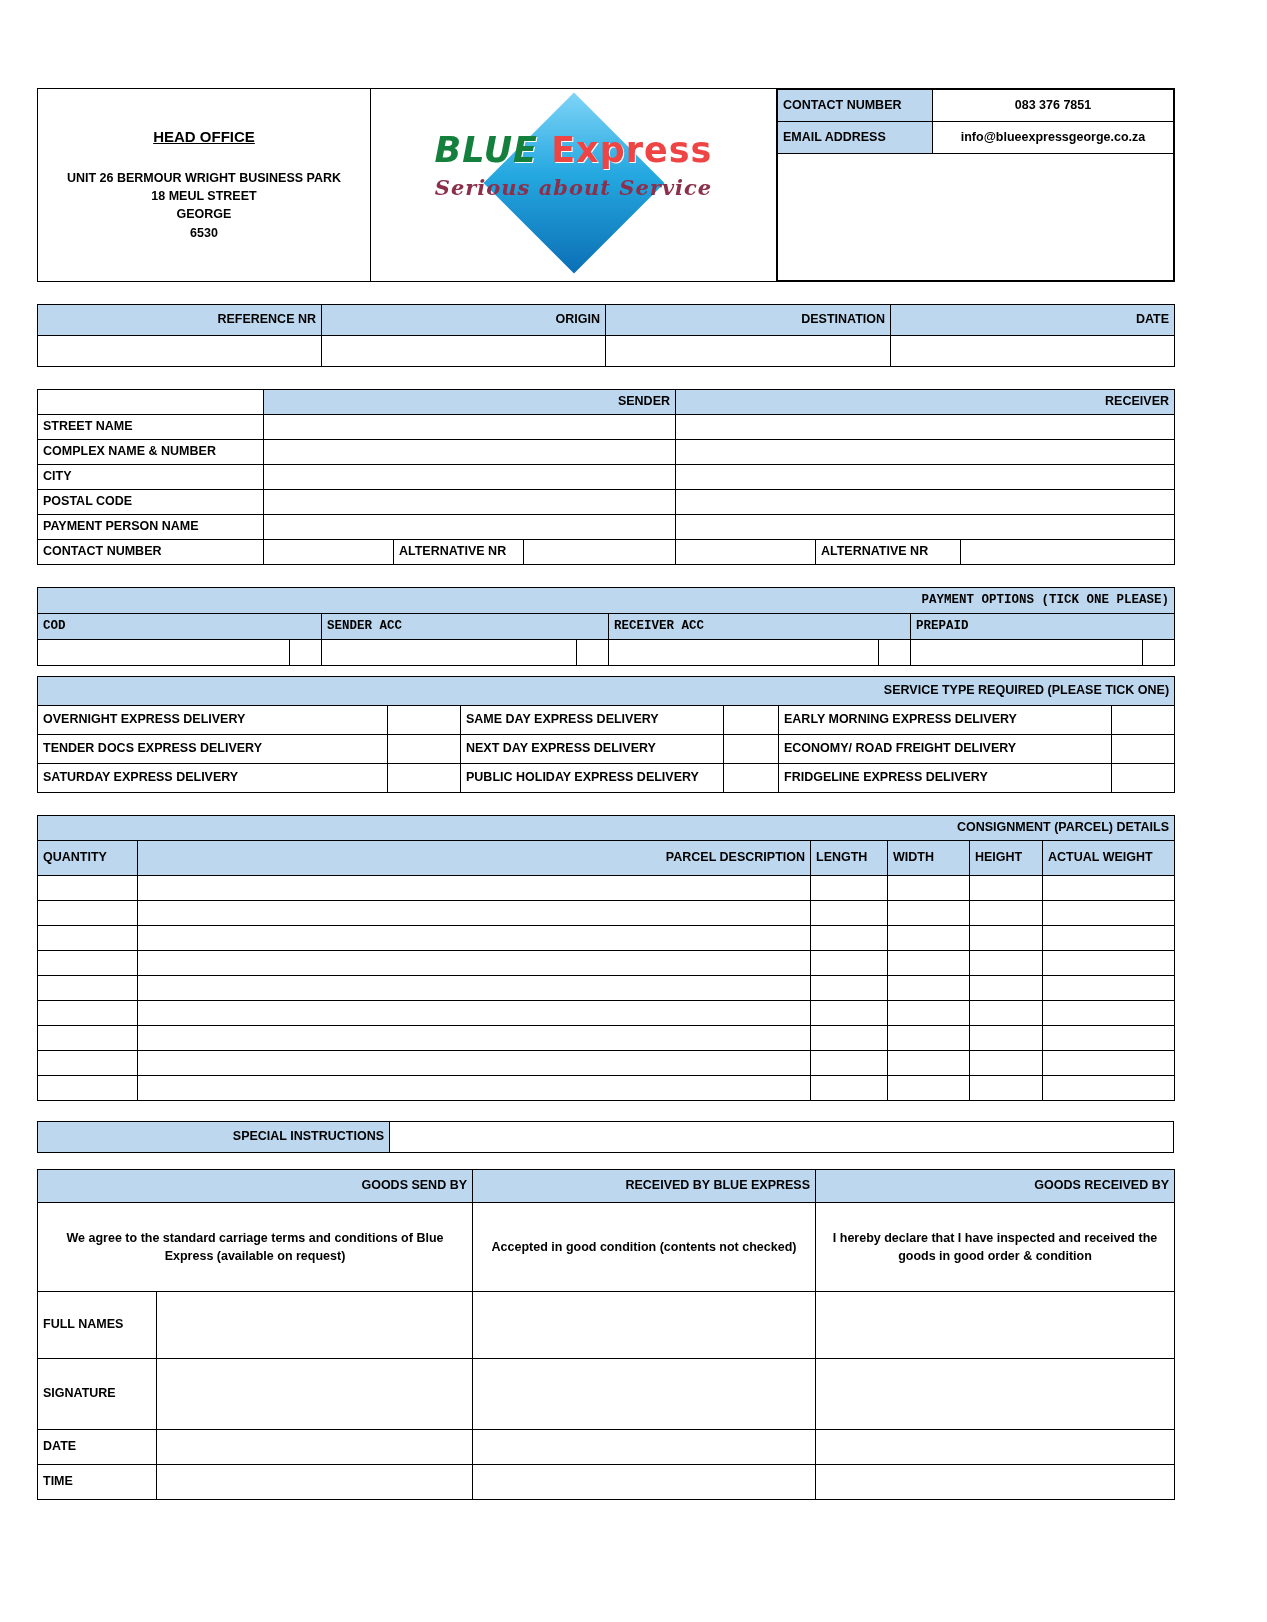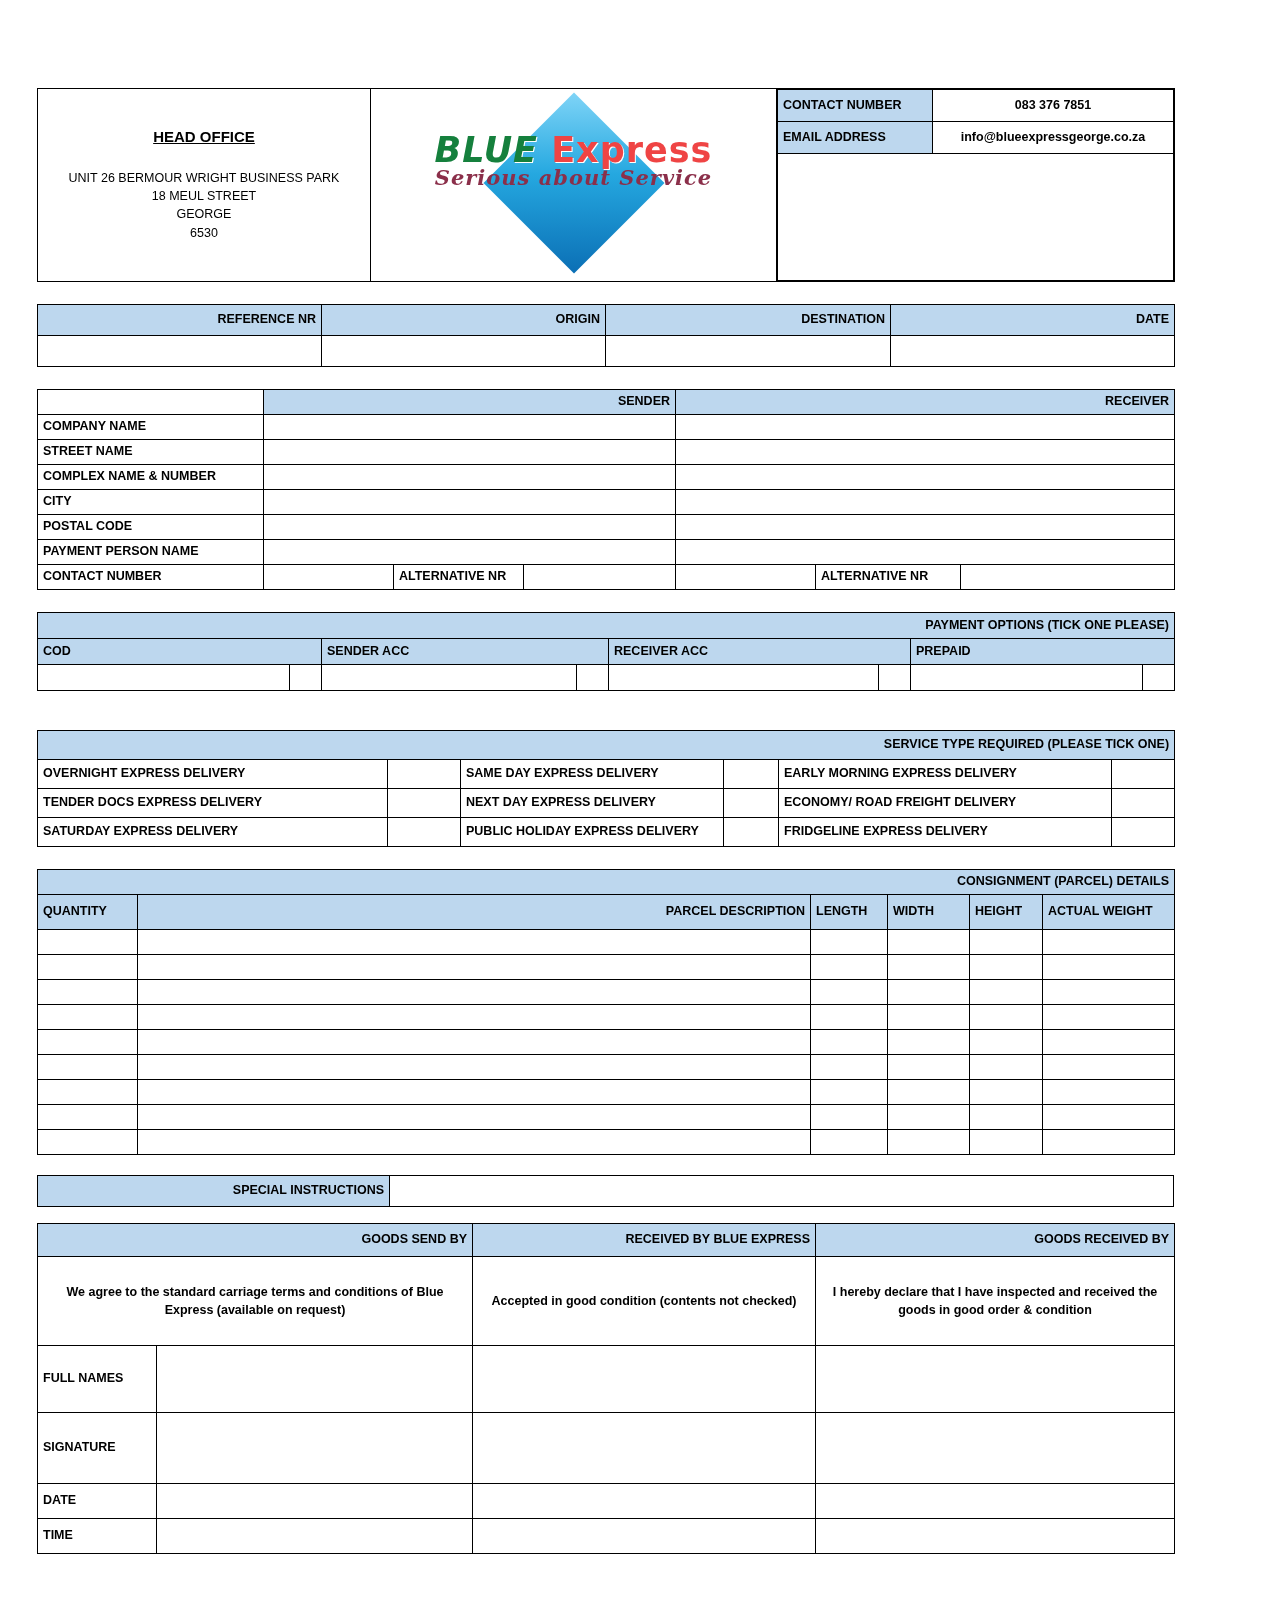--- a/index.html
+++ b/index.html
@@ -62,21 +62,21 @@
   }
   .office-title {
     font-size: 15px;
     font-weight: bold;
     text-decoration: underline;
     margin-bottom: 22px;
     display: block;
   }
   .office-line {
     font-size: 12.5px;
-    font-weight: normal;
+    font-weight: bold;
     display: block;
     line-height: 1.45;
   }
   .logo-cell {
     padding: 0;
     position: relative;
     height: 172px;
   }
   .logo-wrap {
     position: relative;
@@ -107,42 +107,42 @@
     letter-spacing: 1px;
     color: #6b4fa0;
     text-shadow: 1px 1px 0 #ffffff;
   }
   .logo-text .blue { color: #15803d; font-style: italic; }
   .logo-text .express { color: #ef4444; }
   .logo-tag {
     position: absolute;
     left: 0;
     right: 0;
-    top: 76px;
+    top: 86px;
     text-align: center;
     font-family: "DejaVu Serif", serif;
     font-style: italic;
     font-size: 21px;
     color: #8b2f4a;
     letter-spacing: 1px;
   }
   .contact-tbl { width: 100%; height: 100%; border-collapse: collapse; }
   .contact-tbl td { border: 1px solid #000; }
   .contact-cell-outer { padding: 0; height: 172px; vertical-align: top; }
 
   
   .refblock { margin-bottom: 22px; }
   .refblock td { height: 26px; }
 
   
   .srblock { margin-bottom: 22px; }
   .srblock td { height: 20px; }
 
   
-  .payblock { margin-bottom: 39px; }
+  .payblock { margin-bottom: 10px; font-family: Liberation Mono, monospace; }
   .payblock td { height: 21px; }
 
   
   .svcblock { margin-bottom: 22px; }
   .svcblock td { height: 24px; }
 
   
   .conblock { margin-bottom: 20px; }
   .conblock td { height: 20px; }
   .con-head td { height: 30px; }
@@ -257,25 +257,20 @@
         <col style="width:145px">
         <col style="width:214px">
       </colgroup>
       <tbody>
           <tr>
         <td class="blank"></td>
         <td class="hdr" colspan="3">SENDER</td>
         <td class="hdr" colspan="3">RECEIVER</td>
       </tr>
       <tr>
-        <td class="lbl">COMPANY NAME</td>
-        <td class="blank" colspan="3"></td>
-        <td class="blank" colspan="3"></td>
-      </tr>
-      <tr>
         <td class="lbl">STREET NAME</td>
         <td class="blank" colspan="3"></td>
         <td class="blank" colspan="3"></td>
       </tr>
       <tr>
         <td class="lbl">COMPLEX NAME &amp; NUMBER</td>
         <td class="blank" colspan="3"></td>
         <td class="blank" colspan="3"></td>
       </tr>
       <tr>

